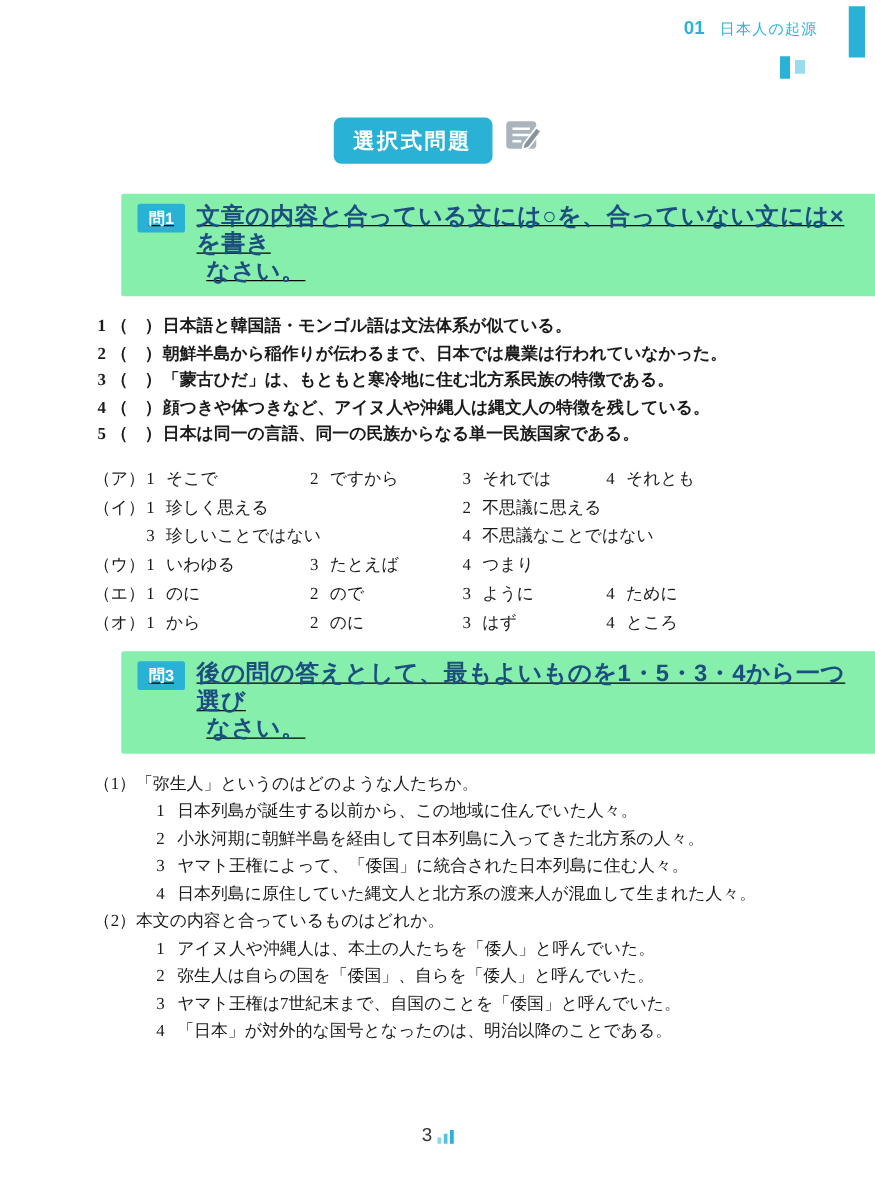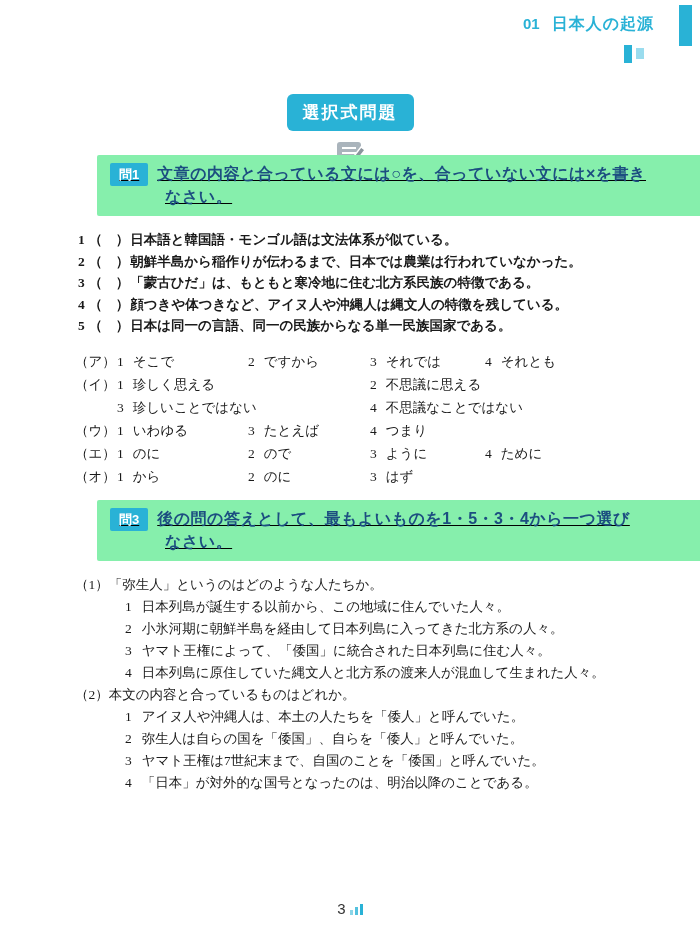--- a/index.html
+++ b/index.html
@@ -7,44 +7,44 @@
   .page {
     position:relative; width:700px; height:943px; margin:0 auto;
     background:#ffffff; overflow:hidden;
     font-family:"Liberation Sans", sans-serif;
   }
 
   
   .edge-bar { position:absolute; top:5px; right:8px; width:13px; height:41px; background:#29b2d6; }
   .chapter-header { position:absolute; top:14px; right:46px; display:flex; align-items:baseline; gap:12px; }
   .chapter-num { font-size:15px; font-weight:bold; color:#29b2d6; }
-  .chapter-title { font-size:16px; font-weight:bold; color:#29b2d6; letter-spacing:1px; }
+  .chapter-title { font-size:12px; font-weight:normal; color:#29b2d6; letter-spacing:1px; }
   .header-bars { position:absolute; top:45px; right:56px; display:flex; gap:4px; align-items:flex-start; }
   .header-bars i { display:block; }
   .header-bars .b1 { width:8px; height:18px; background:#29b2d6; }
   .header-bars .b2 { width:8px; height:11px; background:#9adcee; margin-top:3px; }
 
   
-  .title-row { position:absolute; top:94px; left:0; width:100%; display:flex; justify-content:center; align-items:center; gap:8px;flex-direction:column; }
+  .title-row { position:absolute; top:94px; left:0; width:100%; display:flex; justify-content:center; align-items:center; gap:8px; }
   .title-badge {
     background:#29b2d6; color:#fff; font-weight:bold; font-size:17px;
     letter-spacing:2px; padding:7px 16px; border-radius:6px;
   }
   .title-icon { position:relative; top:-2px; }
 
   
   .content { position:absolute; top:155px; left:0; right:0; }
 
   .q-box { margin-left:97px; width:610px; background:#86efac; padding:8px 13px; border-radius:2px;text-decoration:underline; }
   .q-line1 { display:flex; gap:9px; align-items:flex-start; }
   .q-label {
     flex:0 0 auto; background:#29b2d6; color:#fff; font-weight:bold;
     font-size:13px; line-height:19px; padding:2px 9px; border-radius:2px;
   }
-  .q-prompt-line { color:#1c4e80; font-weight:bold; font-size:16px; line-height:22px; letter-spacing:0.5px; }
+  .q-prompt-line { color:#1c4e80; font-weight:bold; font-size:19px; line-height:22px; letter-spacing:0.5px; }
   .q-line2 { padding-left:55px; }
 
   .body-text { font-family:"Liberation Serif", serif; font-size:13.5px; color:#1a1a1a; }
 
   
   .q1-item-list { margin:13px 0 0 78px;font-weight:bold; }
   .q1-item-list .item { line-height:21.5px; white-space:nowrap; }
   .it-num { margin-right:4px; }
   .it-text { margin-left:1px; }
 
@@ -145,20 +145,21 @@
           <span class="opt-cell"><span class="opt-num">1</span><span class="opt-text">のに</span></span>
           <span class="opt-cell"><span class="opt-num">2</span><span class="opt-text">ので</span></span>
           <span class="opt-cell"><span class="opt-num">3</span><span class="opt-text">ように</span></span>
           <span class="opt-cell"><span class="opt-num">4</span><span class="opt-text">ために</span></span>
         </div>
         <div class="opt-row">
           <span class="opt-label">（オ）</span>
           <span class="opt-cell"><span class="opt-num">1</span><span class="opt-text">から</span></span>
           <span class="opt-cell"><span class="opt-num">2</span><span class="opt-text">のに</span></span>
           <span class="opt-cell"><span class="opt-num">3</span><span class="opt-text">はず</span></span>
+          <span class="opt-cell"><span class="opt-num">4</span><span class="opt-text">ところ</span></span>
         </div>
       </div>
 
     <div class="q-box q3-box">
       <div class="q-line1">
         <span class="q-label">問3</span>
         <span class="q-prompt-line">後の問の答えとして、最もよいものを1・5・3・4から一つ選び</span>
       </div>
       <div class="q-line2 q-prompt-line">なさい。</div>
     </div>

